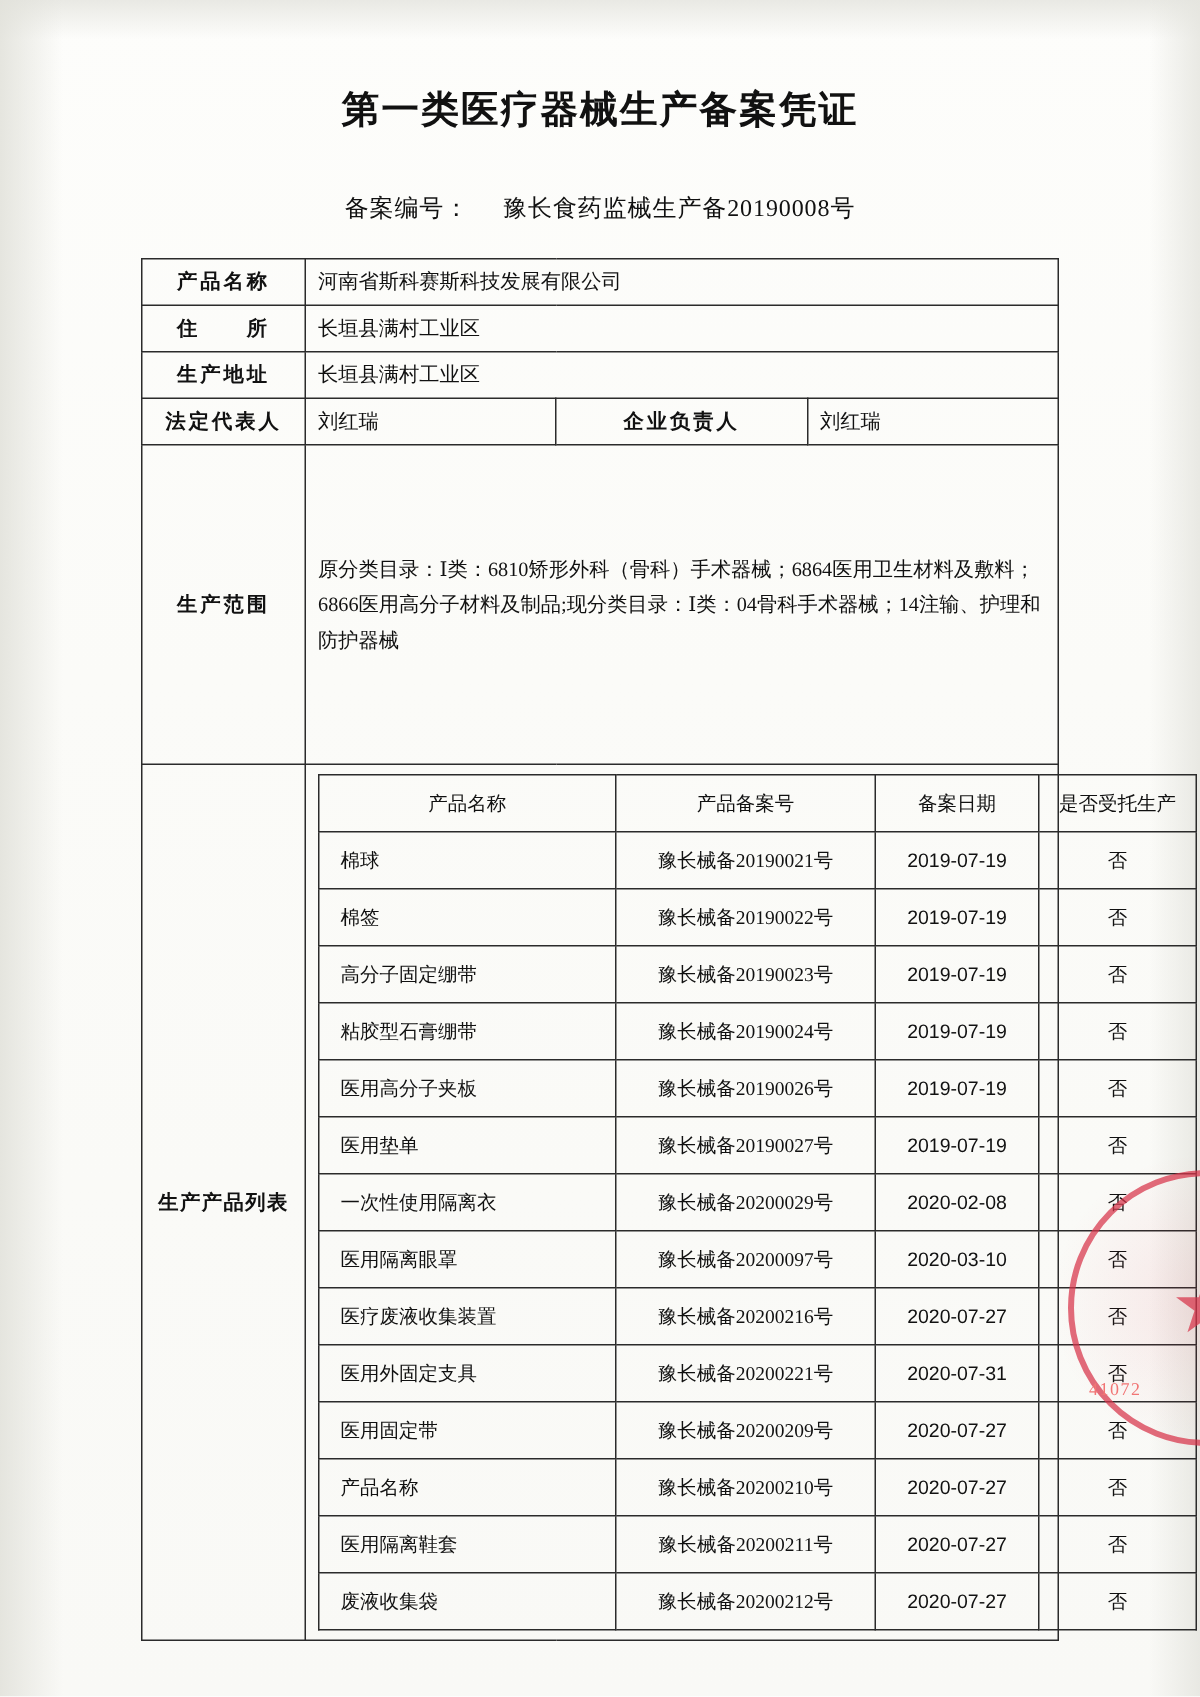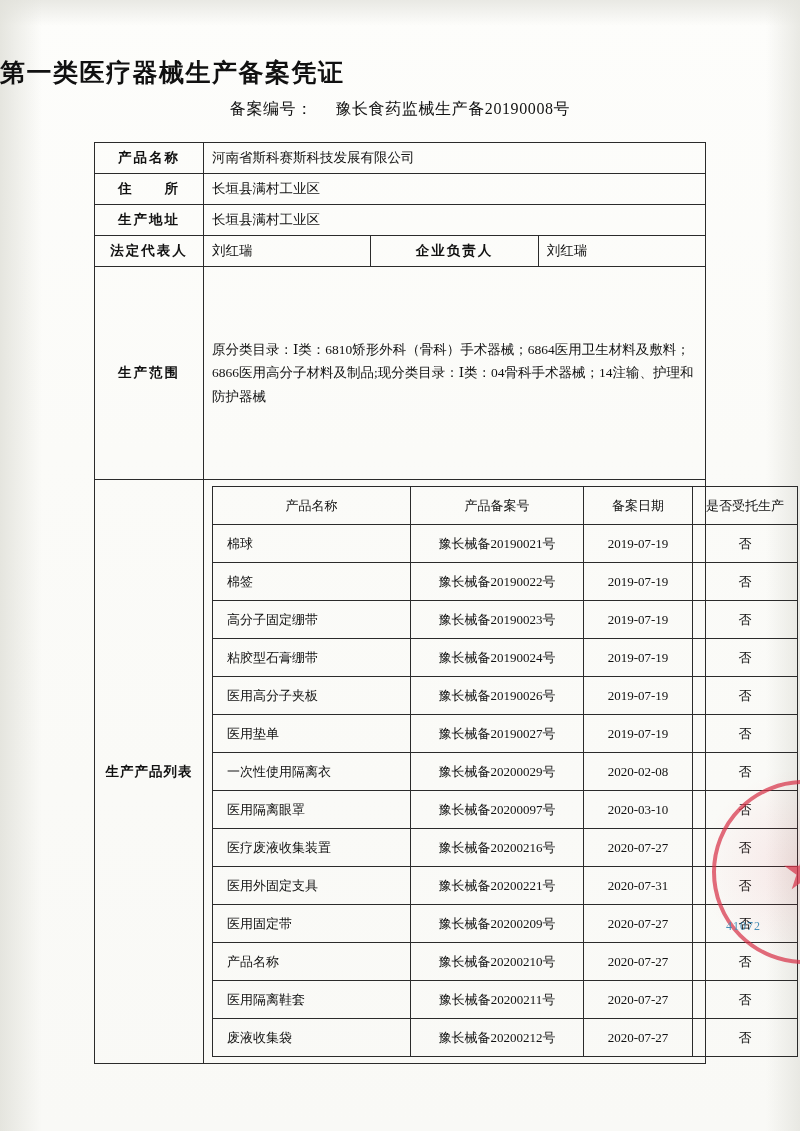--- a/index.html
+++ b/index.html
@@ -38,29 +38,30 @@
     position: absolute;
     left: 0; right: 0; top: 0; height: 26px;
     background: linear-gradient(180deg, rgba(226,226,220,0.75), rgba(255,255,255,0));
     pointer-events: none;
   }
   .content {
     position: relative;
     z-index: 3;
   }
   .doc-title {
+    text-align: center;
     font-size: 25px;
     font-weight: bold;
     letter-spacing: 1.5px;
     margin-top: 56px;
   }
   .record-line {
     text-align: center;
     font-size: 16px;
-    margin-top: 10px;
+    margin-top: 40px;
     letter-spacing: 0.6px;
   }
   .record-line .label {
     margin-right: 18px;
   }
   .record-line .value {
     font-weight: normal;
   }
   table.main {
     border-collapse: collapse;
@@ -117,21 +118,21 @@
     font-size: 13px;
     height: 33px;
     padding: 2px 6px;
   }
   table.products th {
     font-weight: normal;
     text-align: center;
   }
   .col-name { width: 185px; text-align: left; padding-left: 14px !important; }
   .col-no { width: 160px; text-align: center; }
-  .col-date { width: 96px; text-align: center; font-family: Liberation Serif, serif; }
+  .col-date { width: 96px; text-align: center; font-family: Liberation Sans, sans-serif; }
   .col-ent { width: 92px; text-align: center; }
   td.nested { padding: 0; border: none; }
   
   .seal {
     position: absolute;
     left: 712px;
     top: 780px;
     width: 176px;
     height: 176px;
     border: 4px solid #d8344a;
@@ -146,21 +147,21 @@
     top: 50%;
     transform: translate(-50%, -50%);
     color: #d8344a;
     font-size: 52px;
     line-height: 1;
   }
   .seal .seal-code {
     position: absolute;
     left: 10px;
     bottom: 26px;
-    color: #0369a1;
+    color: #ef4444;
     font-size: 12px;
     letter-spacing: 1px;
   }
   .seal-wash {
     position: absolute;
     left: 700px;
     top: 768px;
     width: 200px;
     height: 200px;
     border-radius: 50%;

